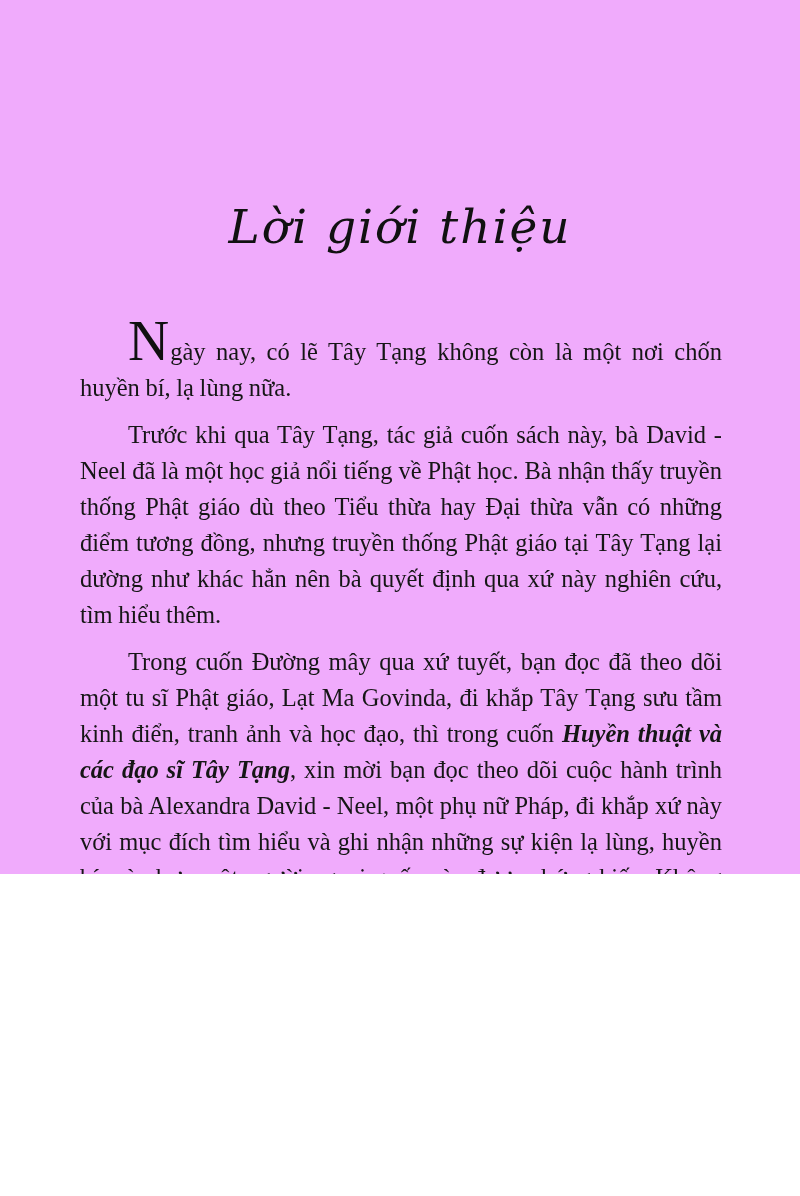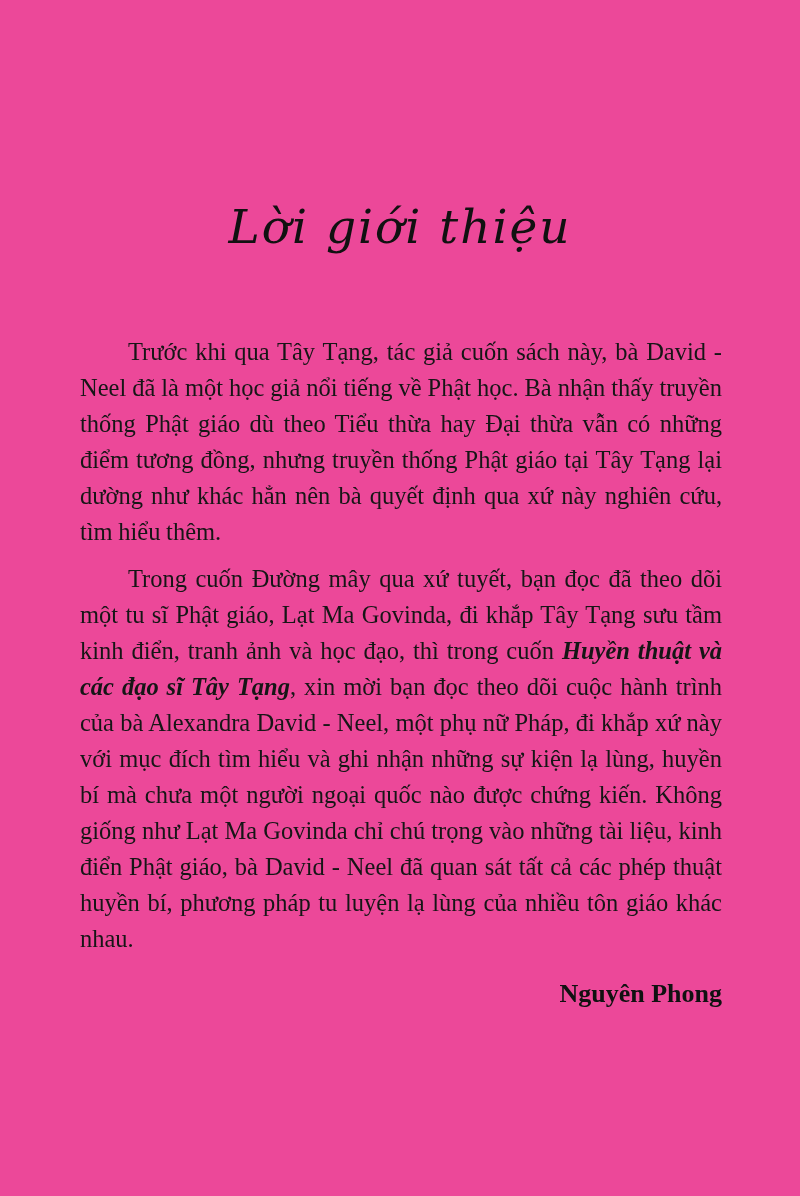--- a/index.html
+++ b/index.html
@@ -3,23 +3,23 @@
 <meta charset="utf-8">
 <style>
   html, body {
     margin: 0;
     padding: 0;
     background: #ffffff;
   }
   .page {
     position: relative;
     width: 800px;
-    height: 1196px;
+    height: 874px;
     margin: 0 auto;
-    background: #ec4899;
+    background: #f0abfc;
     color: #151515;
     font-family: "Liberation Serif", serif;
     overflow: hidden;
     box-sizing: border-box;
   }
   .title {
     margin: 0;
     padding-top: 186px;
     text-align: center;
     font-family: "DejaVu Serif", serif;
@@ -69,20 +69,21 @@
 </style>
 </head>
 <body>
 
 <div class="page">
 
   <h1 class="title">Lời giới thiệu</h1>
 
   <div class="content">
 
+    <p class="para"><span class="dropcap">N</span><span>gày nay, có lẽ Tây Tạng không còn là một nơi chốn huyền bí, lạ lùng nữa.</span></p>
 
     <p class="para">Trước khi qua Tây Tạng, tác giả cuốn sách này, bà David - Neel đã là một học giả nổi tiếng về Phật học. Bà nhận thấy truyền thống Phật giáo dù theo Tiểu thừa hay Đại thừa vẫn có những điểm tương đồng, nhưng truyền thống Phật giáo tại Tây Tạng lại dường như khác hẳn nên bà quyết định qua xứ này nghiên cứu, tìm hiểu thêm.</p>
 
     <p class="para"><span>Trong cuốn </span><span class="book-title-italic">Đường mây qua xứ tuyết</span><span>, bạn đọc đã theo dõi một tu sĩ Phật giáo, Lạt Ma Govinda, đi khắp Tây Tạng sưu tầm kinh điển, tranh ảnh và học đạo, thì trong cuốn </span><span class="book-title-bold">Huyền thuật và các đạo sĩ Tây Tạng</span><span>, xin mời bạn đọc theo dõi cuộc hành trình của bà Alexandra David - Neel, một phụ nữ Pháp, đi khắp xứ này với mục đích tìm hiểu và ghi nhận những sự kiện lạ lùng, huyền bí mà chưa một người ngoại quốc nào được chứng kiến. Không giống như Lạt Ma Govinda chỉ chú trọng vào những tài liệu, kinh điển Phật giáo, bà David - Neel đã quan sát tất cả các phép thuật huyền bí, phương pháp tu luyện lạ lùng của nhiều tôn giáo khác nhau.</span></p>
 
     <p class="signature">Nguyên Phong</p>
 
   </div>
 </div>
 

